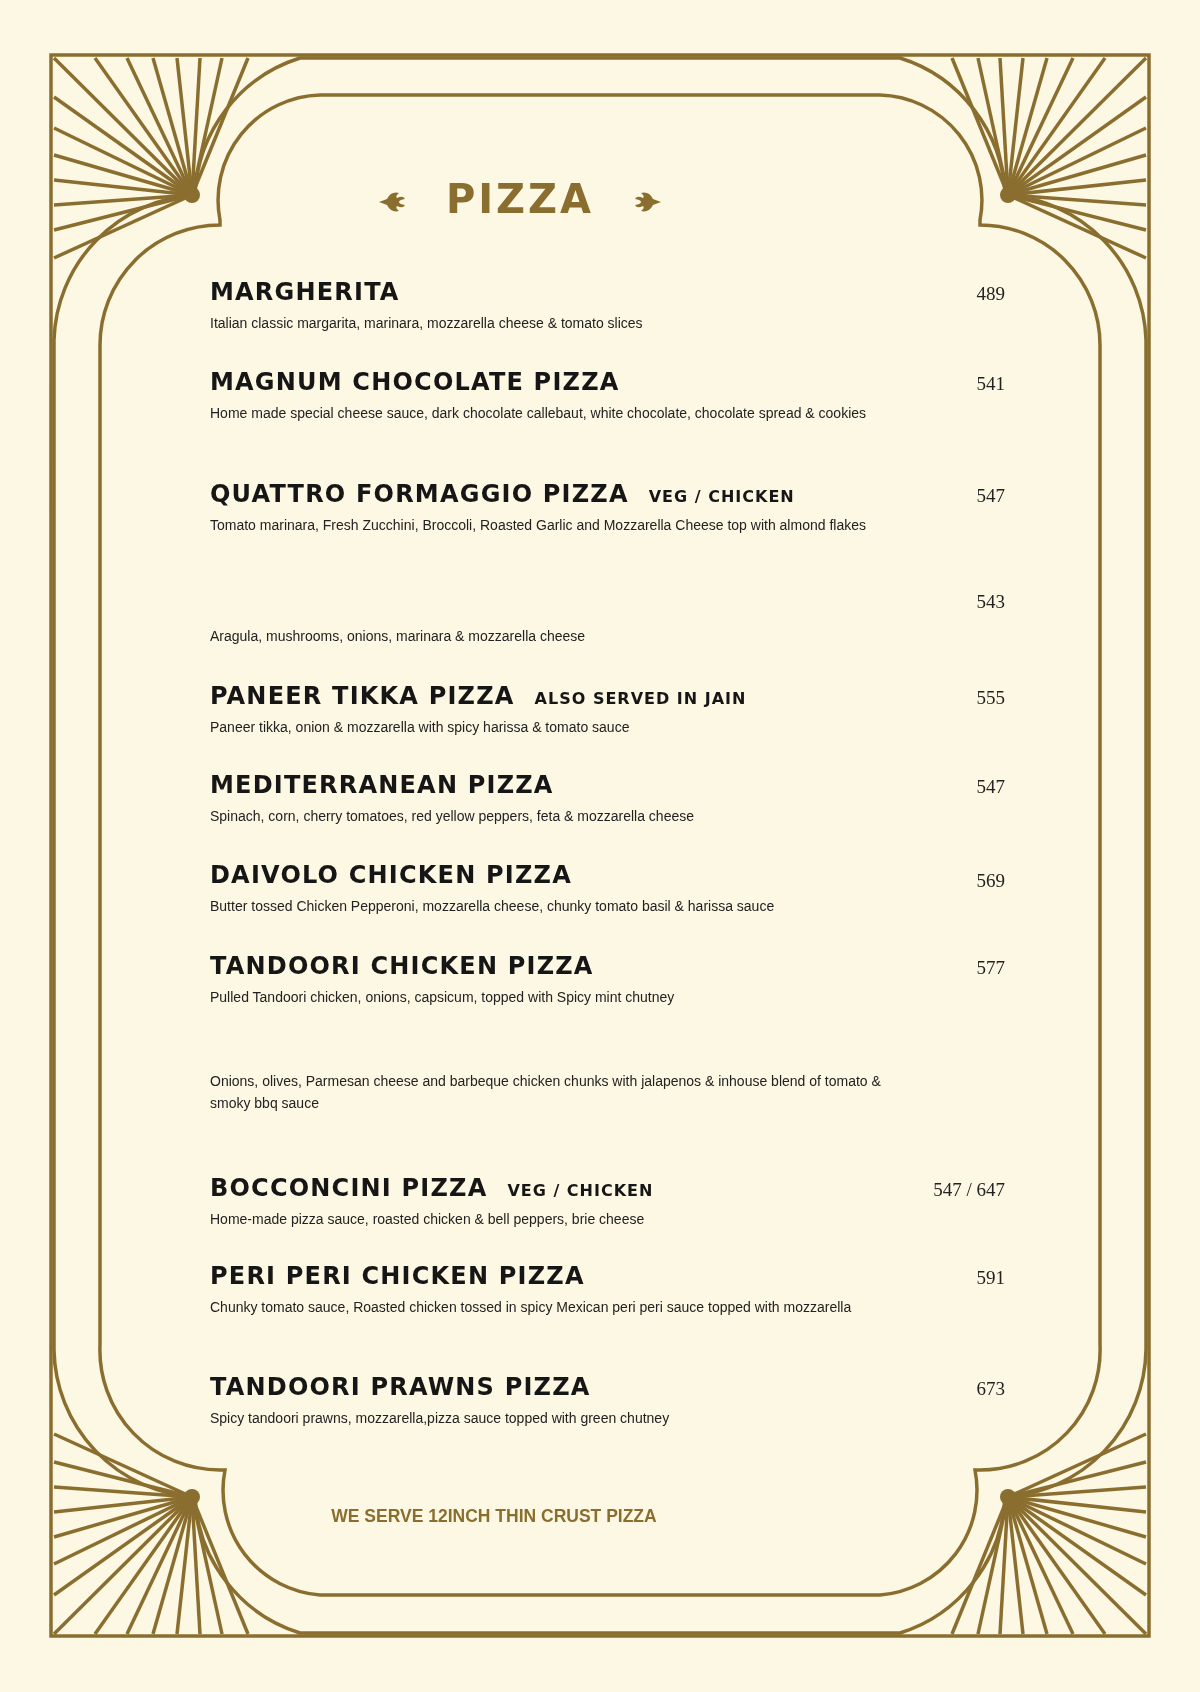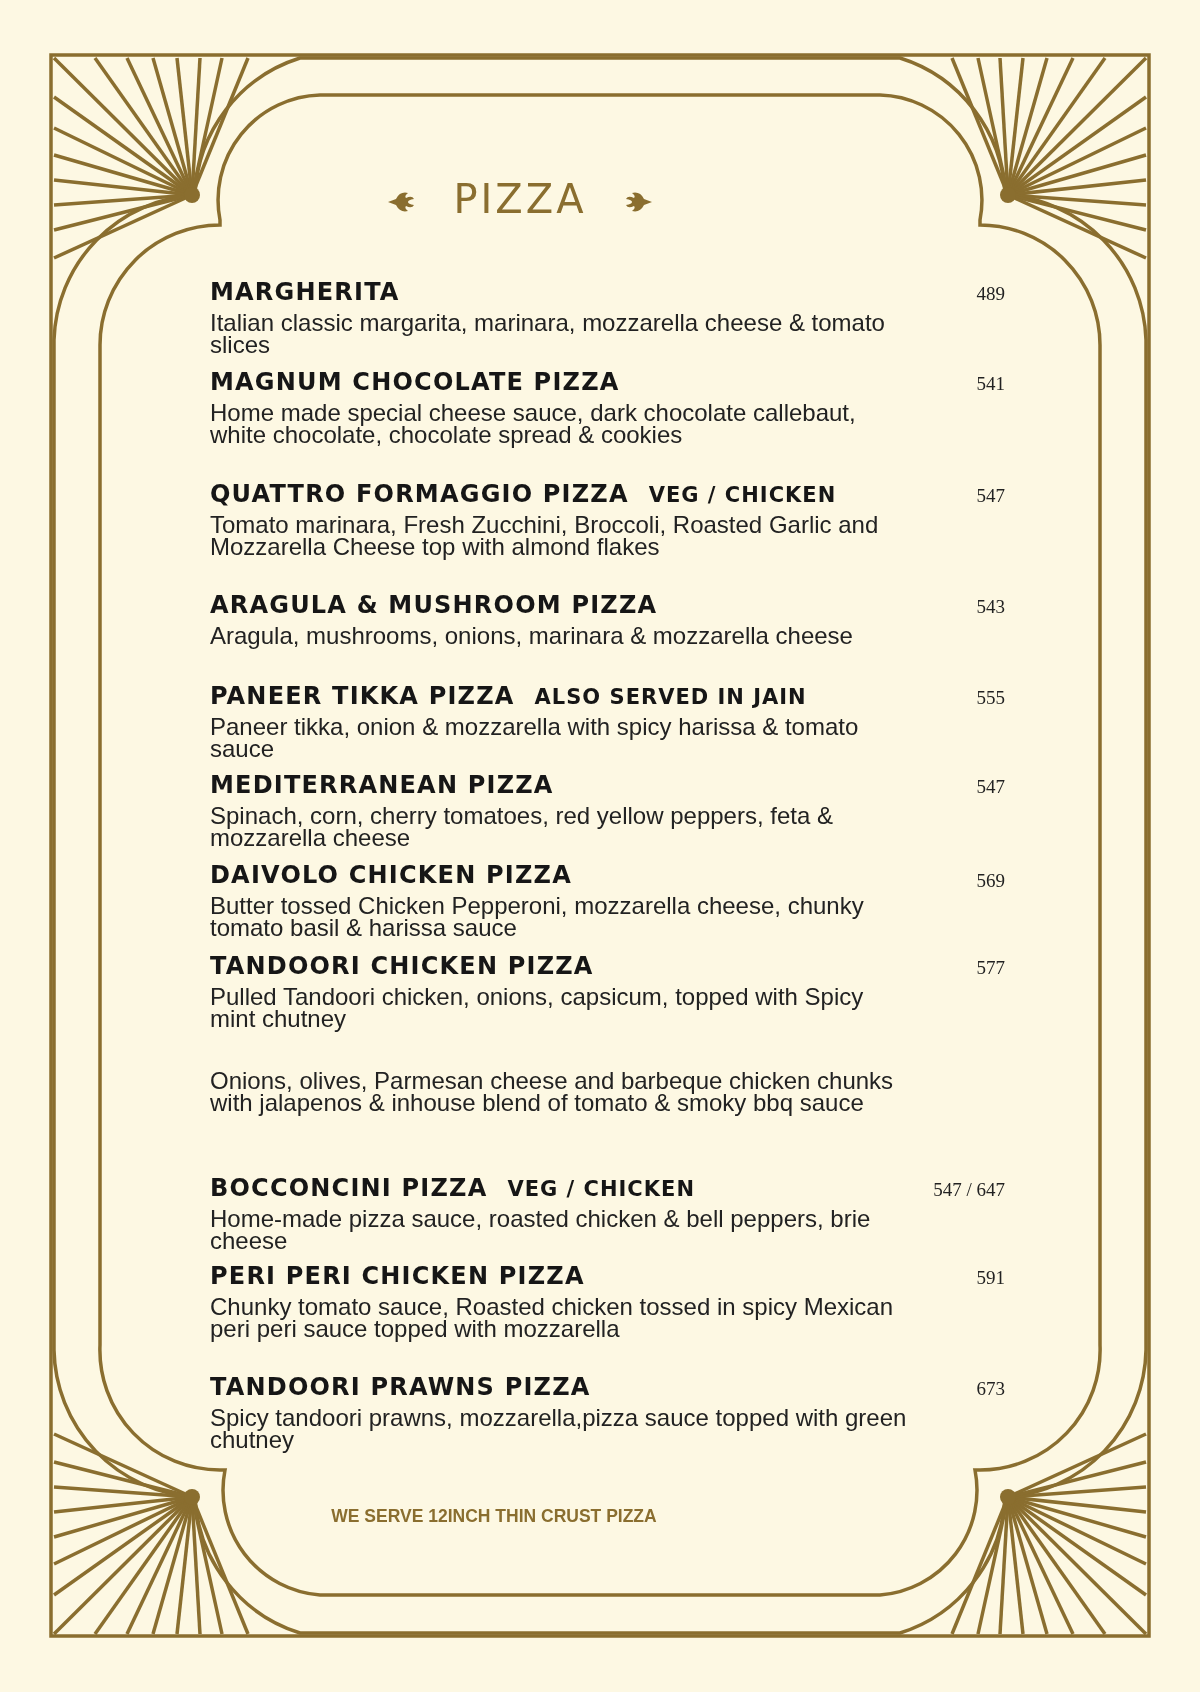--- a/index.html
+++ b/index.html
@@ -1,25 +1,25 @@
 <!DOCTYPE html>
 <html><head>
 <meta charset="utf-8">
 <style>
   html, body { margin:0; padding:0; }
   body { width:1200px; height:1692px; background:#fdf8e3; position:relative; overflow:hidden; font-family:"DejaVu Sans", sans-serif; }
   #frame { position:absolute; left:0; top:0; width:1200px; height:1692px; }
-  .title { position:absolute; left:0; width:1040px; top:176px; text-align:center; color:#8a6e2f; font-family:"DejaVu Sans", sans-serif; font-size:40px; letter-spacing:3px; font-weight:normal; }
+  .title { position:absolute; left:0; width:1040px; top:176px; text-align:center; color:#8a6e2f; font-family:"DejaVu Sans", sans-serif; font-size:40px; letter-spacing:3px; font-weight:bold; }
   .title .orn { display:inline-block; vertical-align:middle; margin:0 22px; }
   .item { position:absolute; left:210px; width:795px; }
   .name-row { display:flex; align-items:baseline; height:26px; }
   .name { font-family:"DejaVu Sans", sans-serif; font-weight:bold; font-size:24px; letter-spacing:1.2px; color:#161616; }
-  .tag { font-family:"DejaVu Sans", sans-serif; font-weight:bold; font-size:21px; letter-spacing:1px; color:#161616; margin-left:20px; }
+  .tag { font-family:"DejaVu Sans", sans-serif; font-weight:bold; font-size:16px; letter-spacing:1px; color:#161616; margin-left:20px; }
   .price { margin-left:auto; font-family:"Liberation Serif", serif; font-size:19px; color:#222; }
-  .desc { margin-top:8px; font-family:"Liberation Sans", sans-serif; font-size:24px; line-height:22px; color:#222; width:700px; }
+  .desc { margin-top:8px; font-family:"Liberation Sans", sans-serif; font-size:14px; line-height:22px; color:#222; width:700px; }
   .footer { position:absolute; left:0; width:988px; top:1506px; text-align:center; color:#8a6e2f; font-family:"Liberation Sans", sans-serif; font-weight:bold; font-size:17.5px; }
 </style>
 </head>
 <body>
 
 <svg id="frame" viewBox="0 0 1200 1692" xmlns="http://www.w3.org/2000/svg">
   <g fill="none" stroke="#8a6e2f" stroke-width="3.5">
 
     <rect x="51" y="55" width="1098" height="1581"></rect>
 
@@ -88,21 +88,20 @@
 <div class="item" style="top:480px">
   <div class="name-row">
       <span class="name">QUATTRO FORMAGGIO PIZZA</span>
       <span class="tag">VEG / CHICKEN</span>
       <span class="price">547</span>
     </div>
   <div class="desc">Tomato marinara, Fresh Zucchini, Broccoli, Roasted Garlic and Mozzarella Cheese top with almond flakes</div>
 </div>
 <div class="item" style="top:591px">
   <div class="name-row">
-      <span class="name">ARAGULA &amp; MUSHROOM PIZZA</span>
       <span class="tag"></span>
       <span class="price">543</span>
     </div>
   <div class="desc">Aragula, mushrooms, onions, marinara &amp; mozzarella cheese</div>
 </div>
 <div class="item" style="top:682px">
   <div class="name-row">
       <span class="name">PANEER TIKKA PIZZA</span>
       <span class="tag">ALSO SERVED IN JAIN</span>
       <span class="price">555</span>

